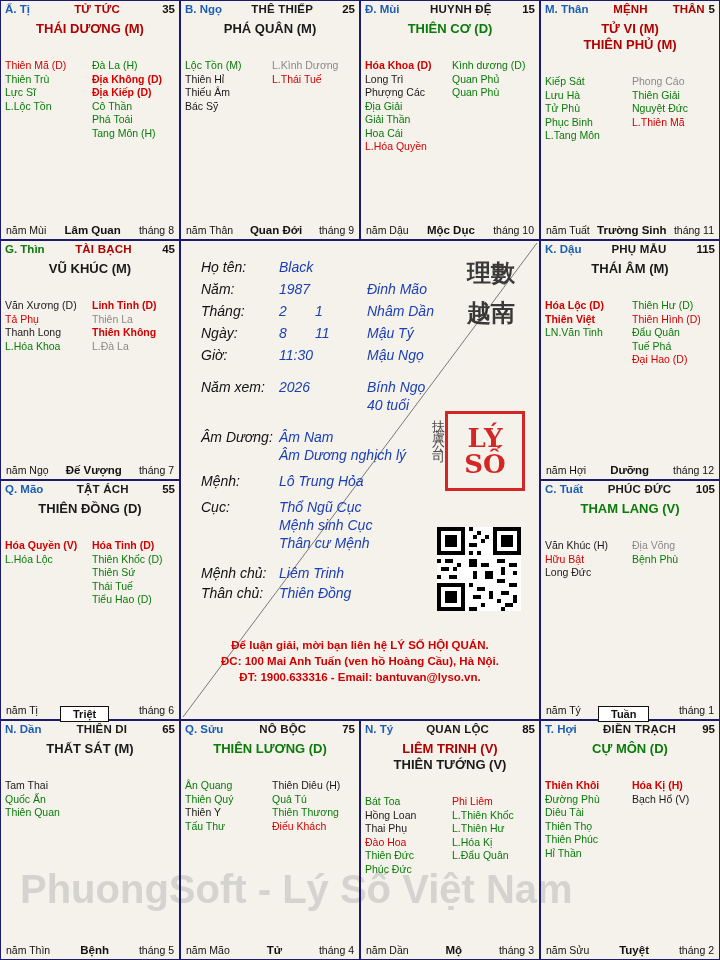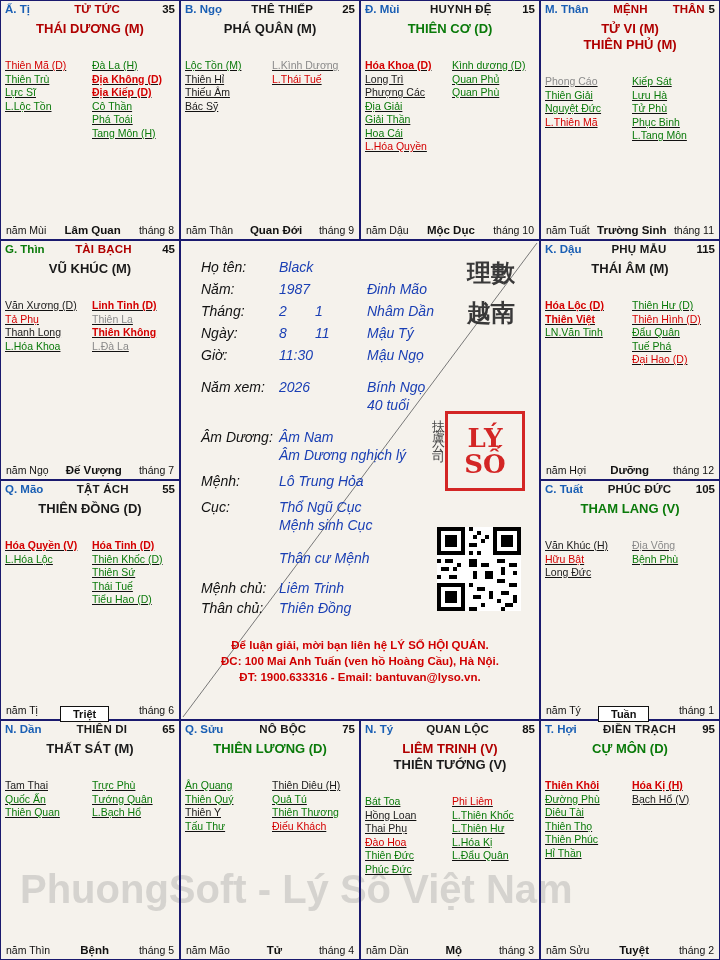--- a/index.html
+++ b/index.html
@@ -44,21 +44,21 @@
     line-height:16px;
     color:#b00000;
   }
   .mainstars.green{color:#0a7a0a;}
   .cols{
     position:absolute;top:58px;left:4px;right:4px;
     display:flex;gap:4px;
     font-size:10.5px;
     line-height:13.5px;
   }
-  .col{width:50%;text-decoration:underline;}
+  .col{width:50%;}
   .foot{
     position:absolute;bottom:3px;left:0;right:0;
     display:flex;align-items:center;justify-content:space-between;
     padding:0 5px;
     box-sizing:border-box;
     font-size:10.5px;
   }
   .foot .fl{color:#111;}
   .foot .fc{font-weight:bold;font-size:11.5px;color:#111;}
   .foot .fr{color:#111;}
@@ -252,32 +252,32 @@
       <span class="mid" style="color:#b00000">MỆNH</span>
       <span class="num" style="color:#b00000;margin-right:4px;">THÂN</span>
       <span class="num">5</span>
     </div>
     <div class="mainstars">
       <div>TỬ VI (M)</div>
       <div>THIÊN PHỦ (M)</div>
     </div>
     <div class="cols" style="top:74px">
       <div class="col">
-        <div class="gray">Phong Cáo</div>
-        <div class="green">Thiên Giải</div>
-        <div class="green">Nguyệt Đức</div>
-        <div class="red">L.Thiên Mã</div>
-      </div>
-      <div class="col">
         <div class="green">Kiếp Sát</div>
         <div class="green">Lưu Hà</div>
         <div class="green">Tử Phù</div>
         <div class="green">Phục Binh</div>
         <div class="green">L.Tang Môn</div>
       </div>
+      <div class="col">
+        <div class="gray">Phong Cáo</div>
+        <div class="green">Thiên Giải</div>
+        <div class="green">Nguyệt Đức</div>
+        <div class="red">L.Thiên Mã</div>
+      </div>
     </div>
     <div class="foot">
       <span class="fl">năm Tuất</span>
       <span class="fc">Trường Sinh</span>
       <span class="fr">tháng 11</span>
     </div>
   </div>
 
   <div class="cell">
     <div class="hdr">
@@ -406,25 +406,20 @@
       <span class="num">65</span>
     </div>
     <div class="mainstars" style="color:#1a1a1a">
       <div>THẤT SÁT (M)</div>
     </div>
     <div class="cols">
       <div class="col">
         <div class="black">Tam Thai</div>
         <div class="green">Quốc Ấn</div>
         <div class="green">Thiên Quan</div>
-      </div>
-      <div class="col">
-        <div class="green">Trực Phù</div>
-        <div class="green">Tướng Quân</div>
-        <div class="green">L.Bạch Hổ</div>
       </div>
     </div>
     <div class="foot">
       <span class="fl">năm Thìn</span>
       <span class="fc">Bệnh</span>
       <span class="fr">tháng 5</span>
     </div>
   </div>
 
   <div class="cell">
@@ -582,21 +577,21 @@
       <span class="ival">Âm Dương nghịch lý</span>
     </div>
     <div class="irow" style="margin-bottom:10px">
       <span class="ilab">Mệnh:</span>
       <span class="ival">Lô Trung Hỏa</span>
     </div>
     <div class="irow" style="margin-bottom:2px">
       <span class="ilab">Cục:</span>
       <span class="ival">Thổ Ngũ Cục</span>
     </div>
-    <div class="irow" style="margin-bottom:17px">
+    <div class="irow" style="margin-bottom:2px">
       <span class="ilab"></span>
       <span class="ival">Mệnh sinh Cục</span>
     </div>
     <div class="irow" style="margin-bottom:14px">
       <span class="ilab"></span>
       <span class="ival">Thân cư Mệnh</span>
     </div>
     <div class="irow" style="margin-bottom:4px">
       <span class="ilab">Mệnh chủ:</span>
       <span class="ival">Liêm Trinh</span>

